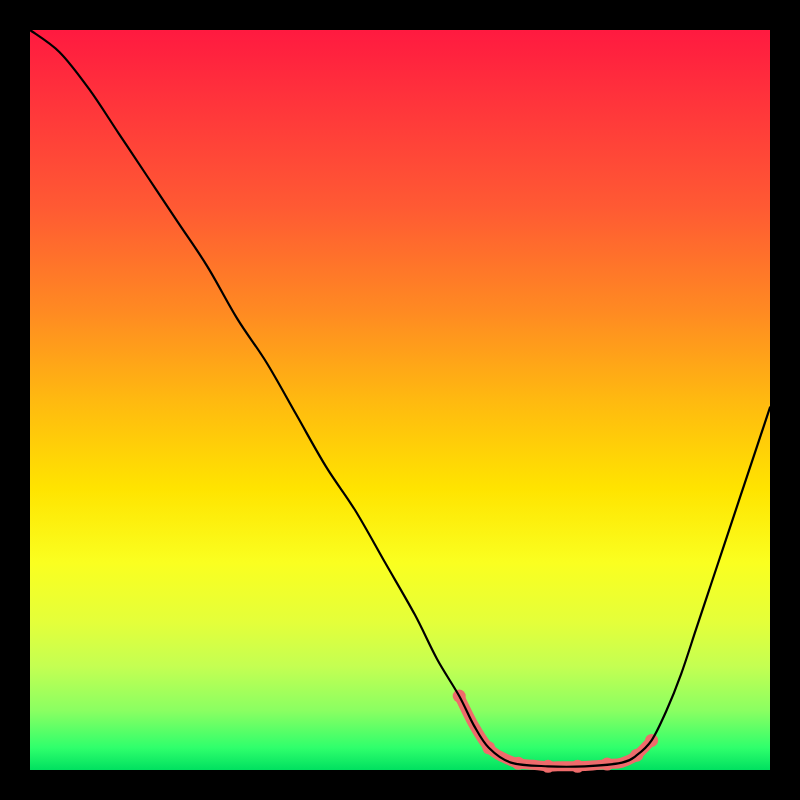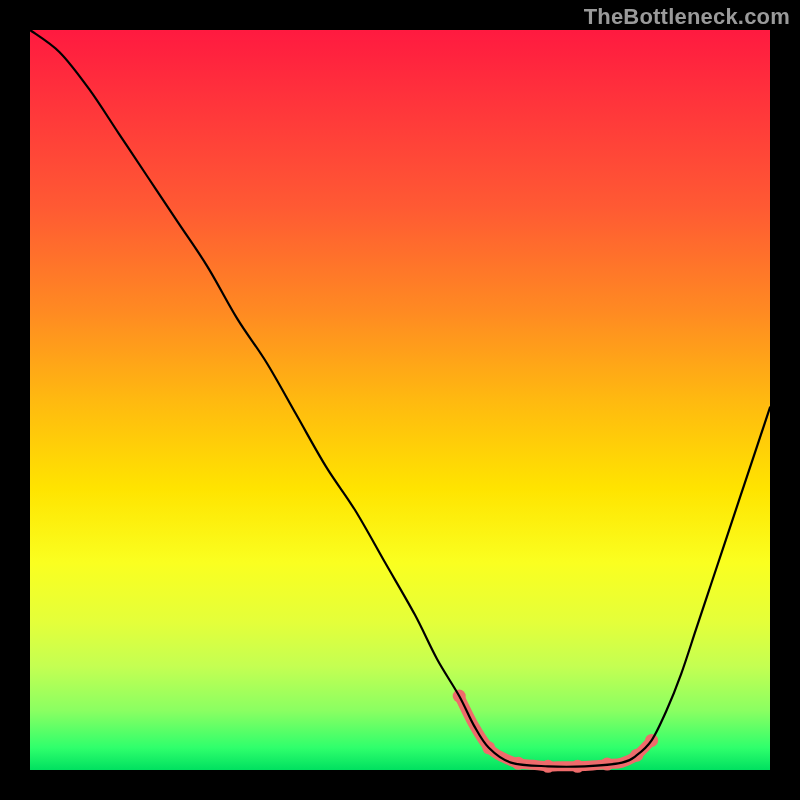--- a/index.html
+++ b/index.html
@@ -79,21 +79,20 @@
     font-size: 22px;
     font-weight: 600;
     letter-spacing: 0.2px;
     pointer-events: none;
   }
 </style>
 </head>
 <body>
 
 <div class="stage">
-  <div class="watermark">TheBottleneck.com</div>
 
   <div class="plot">
     <svg viewBox="0 0 740 740" preserveAspectRatio="none">
       <path id="accentPath" class="accent-seg" d="M 429.2 666 C 431.66666666666663 670.9333333333334, 439.06666666666666 686.9666666666667, 444 695.6 C 448.93333333333334 704.2333333333333, 453.8666666666667 712.4555555555555, 458.8 717.8 C 463.73333333333335 723.1444444444444, 468.6666666666667 725.0766666666666, 473.6 727.6666666666666 C 478.53333333333336 730.2566666666667, 483.4666666666667 732.1477777777778, 488.40000000000003 733.34 C 493.33333333333337 734.5322222222222, 498.2666666666667 734.3266666666667, 503.20000000000005 734.82 C 508.1333333333334 735.3133333333334, 513.0666666666667 736.0533333333333, 518 736.3 C 522.9333333333333 736.5466666666666, 527.8666666666666 736.3, 532.8 736.3 C 537.7333333333333 736.3, 542.6666666666667 736.4233333333333, 547.6 736.3 C 552.5333333333333 736.1766666666666, 557.4666666666667 735.93, 562.4 735.56 C 567.3333333333333 735.1899999999999, 572.2666666666667 734.5733333333334, 577.2 734.08 C 582.1333333333334 733.5866666666667, 587.0666666666667 734.08, 592 732.6 C 596.9333333333333 731.12, 601.8666666666666 728.9000000000001, 606.8 725.2 C 611.7333333333333 721.5, 619.1333333333333 712.8666666666667, 621.6 710.4"></path>
       <g id="dotsGroup">
           <circle cx="429.2" cy="666" r="6.5" class="dot"></circle>
           <circle cx="458.8" cy="717.8" r="6.5" class="dot"></circle>
           <circle cx="488.40000000000003" cy="733.34" r="6.5" class="dot"></circle>
           <circle cx="518" cy="736.3" r="6.5" class="dot"></circle>
           <circle cx="547.6" cy="736.3" r="6.5" class="dot"></circle>

